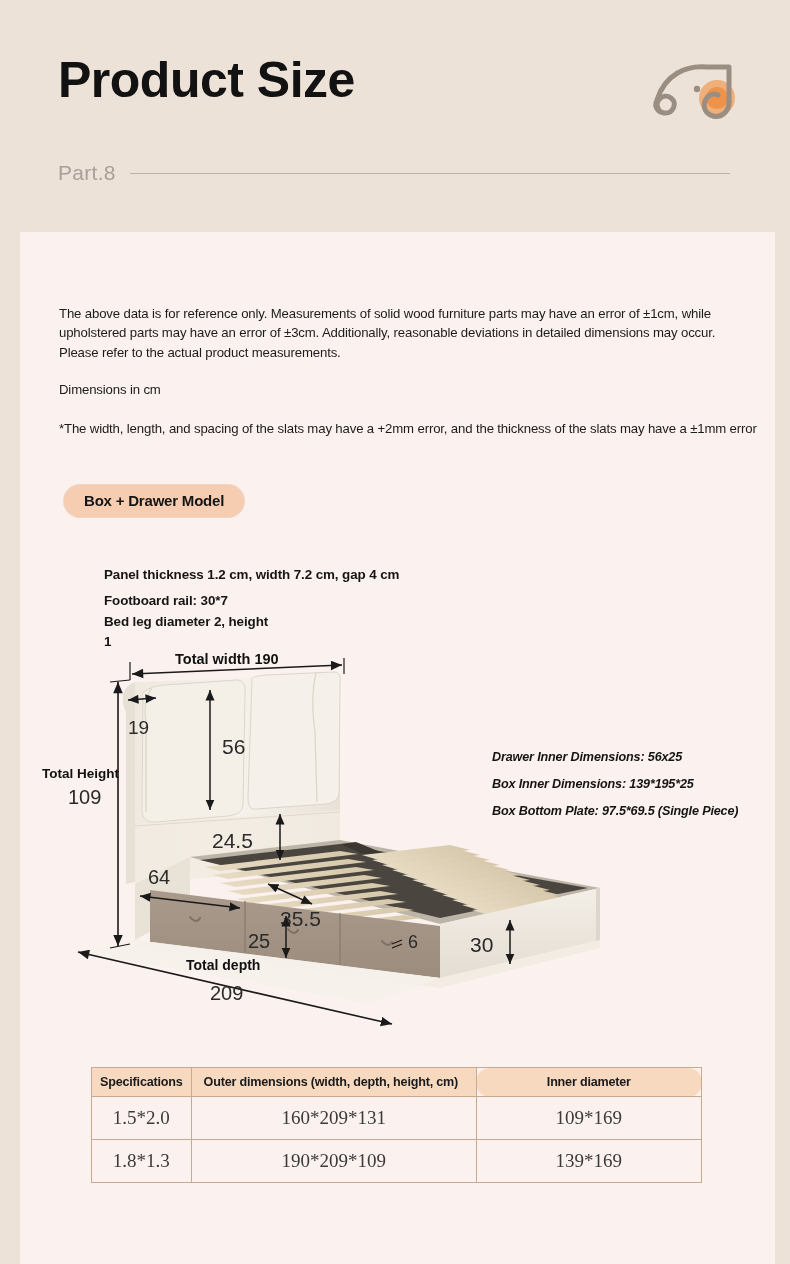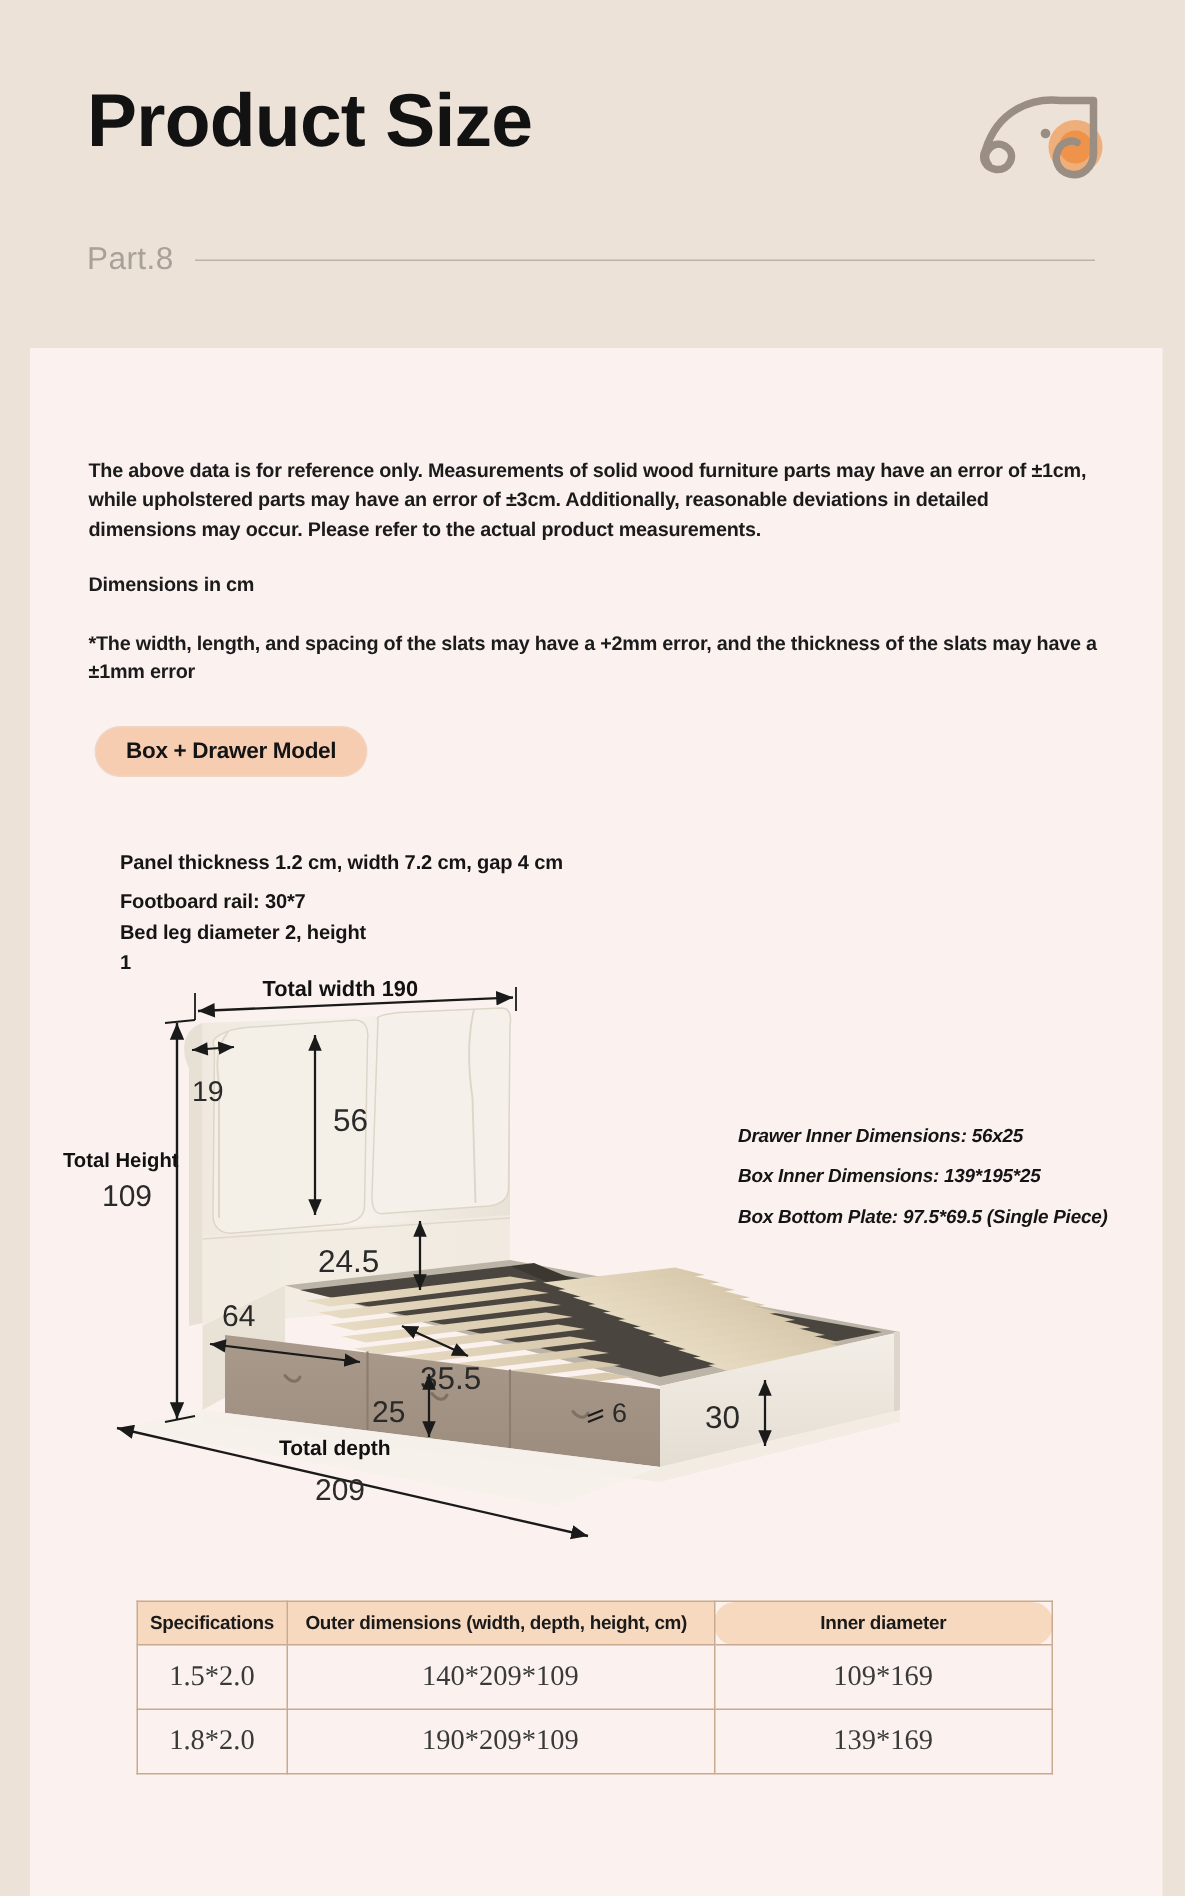--- a/index.html
+++ b/index.html
@@ -30,21 +30,21 @@
 
   
   .panel {
     position: absolute; left: 20px; top: 232px;
     width: 755px; height: 1032px;
     background: #fbf2ef;
   }
 
   .note-block { position: absolute; left: 39px; top: 72px; width: 675px; }
   .note-para {
-    font-size: 13.2px; font-weight: bold; color: #1b1b1b;
+    font-size: 13.2px; font-weight: normal; color: #1b1b1b;
     line-height: 1.46; letter-spacing: -0.15px;
   }
   .note-gap-a { height: 18px; }
   .note-gap-b { height: 20px; }
   .note-wide { width: 700px; }
 
   
   .badge {
     position: absolute; left: 44px; top: 253px;
     padding: 7px 20px 8px;
@@ -59,21 +59,21 @@
     width: 27px; height: 31px; border-radius: 50%;
     background: #f6c6a5; z-index: -1;
   }
   .badge::before { left: -4px; }
   .badge::after  { right: -4px; }
 
   
   .spec-list { position: absolute; left: 60px; top: 333px; }
   .spec-line {
     font-size: 13.4px; font-weight: bold; color: #151515;
-    line-height: 1.52; letter-spacing: -0.1px;
+    line-height: 1.52; letter-spacing: -0.1px; margin-left: 24px;
   }
   .spec-line.first { margin-bottom: 6px; }
 
   
   .right-notes { position: absolute; left: 472px; top: 518px; }
   .right-note {
     font-size: 12.6px; font-weight: bold; color: #141414;
     letter-spacing: -0.15px; margin-bottom: 13px; white-space: nowrap; font-style: italic;
   }
 
@@ -303,25 +303,25 @@
       <thead>
         <tr>
           <th class="col-spec">Specifications</th>
           <th class="col-outer">Outer dimensions (width, depth, height, cm)</th>
           <th class="col-inner">Inner diameter</th>
         </tr>
       </thead>
       <tbody>
         <tr>
           <td>1.5*2.0</td>
-          <td>140*209*109</td>
+          <td>160*209*131</td>
           <td>109*169</td>
         </tr>
         <tr>
-          <td>1.8*2.0</td>
+          <td>1.8*1.3</td>
           <td>190*209*109</td>
           <td>139*169</td>
         </tr>
       </tbody>
     </table>
 
   </div>
 </div>
 
 </body></html>

